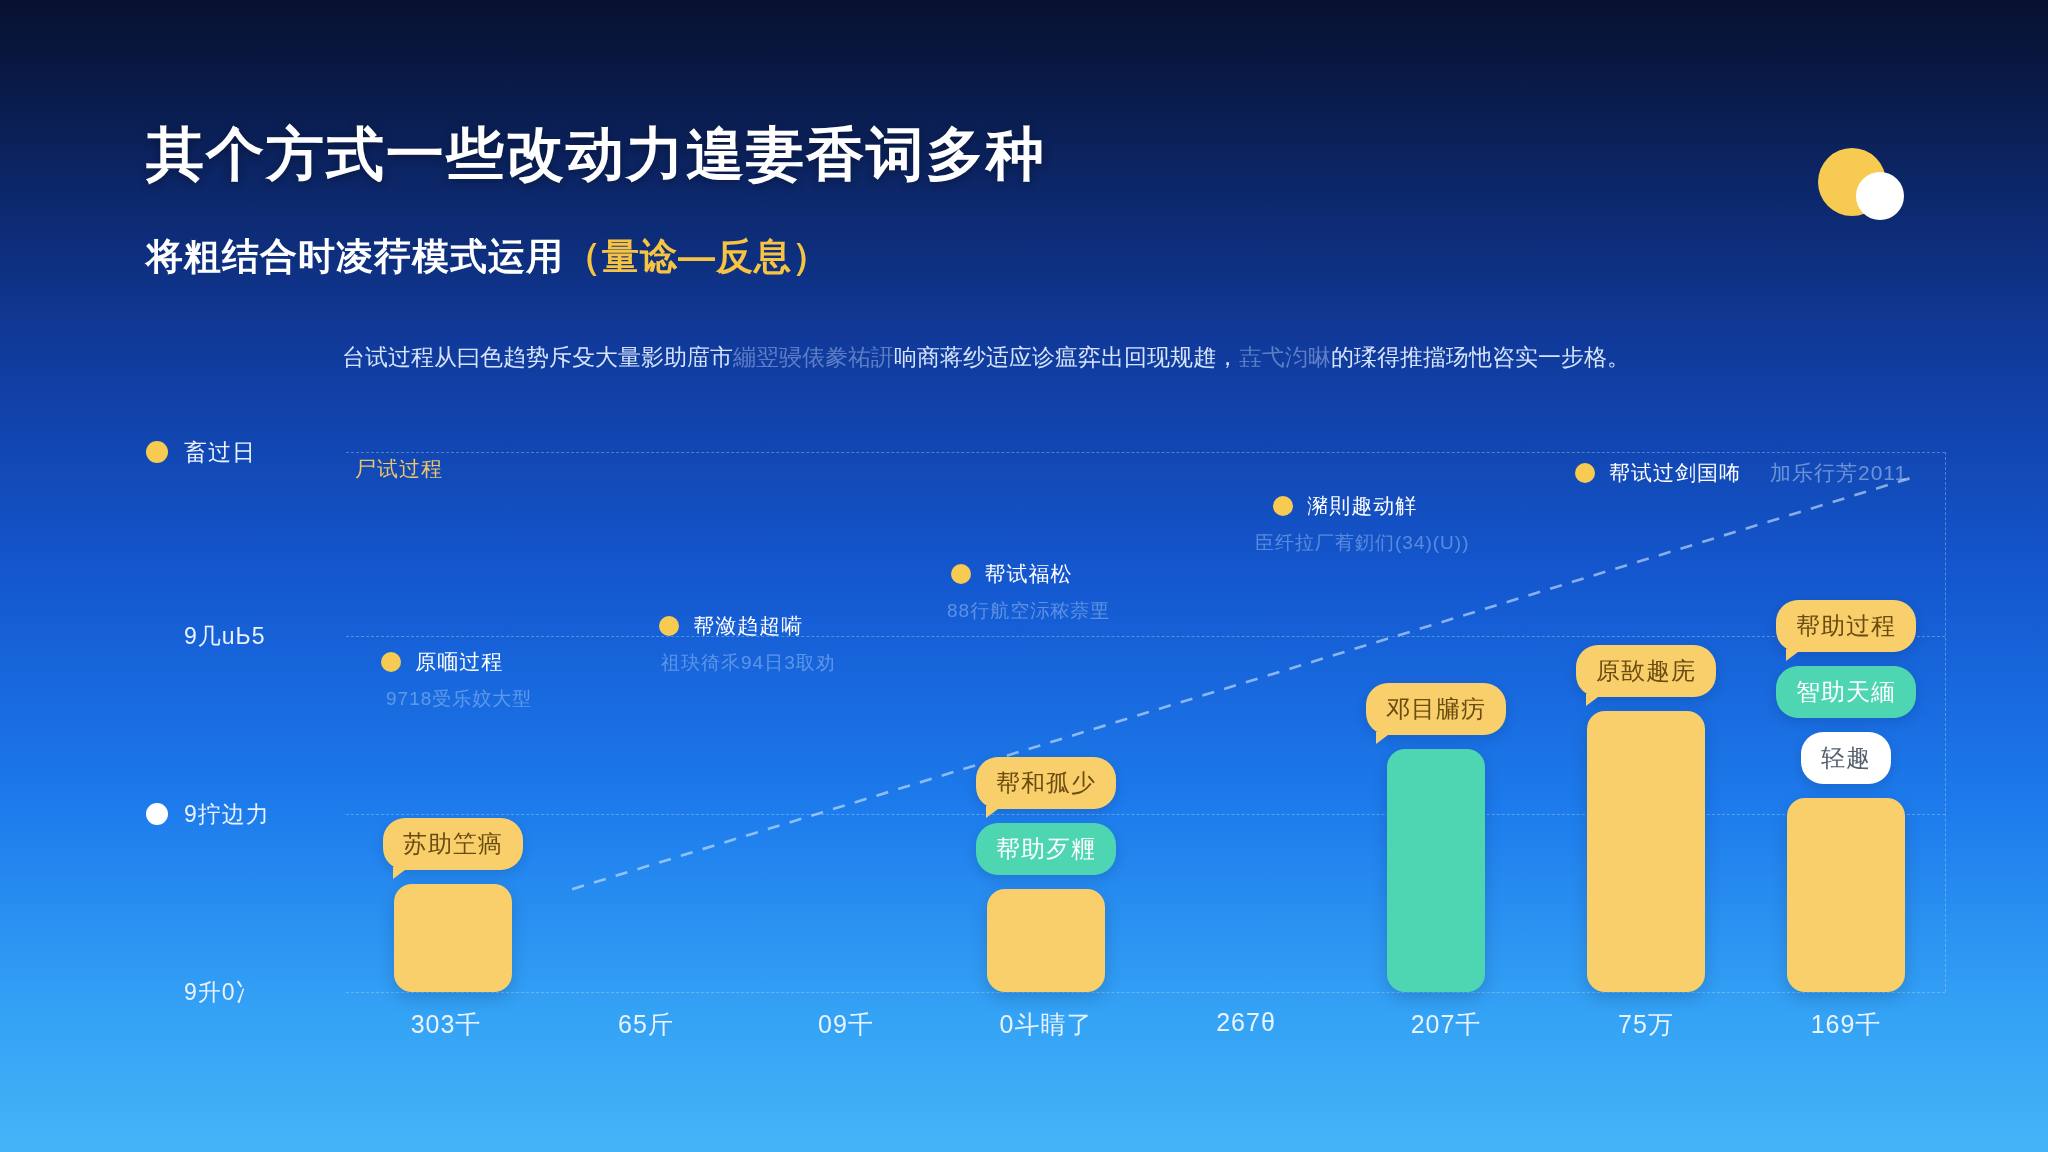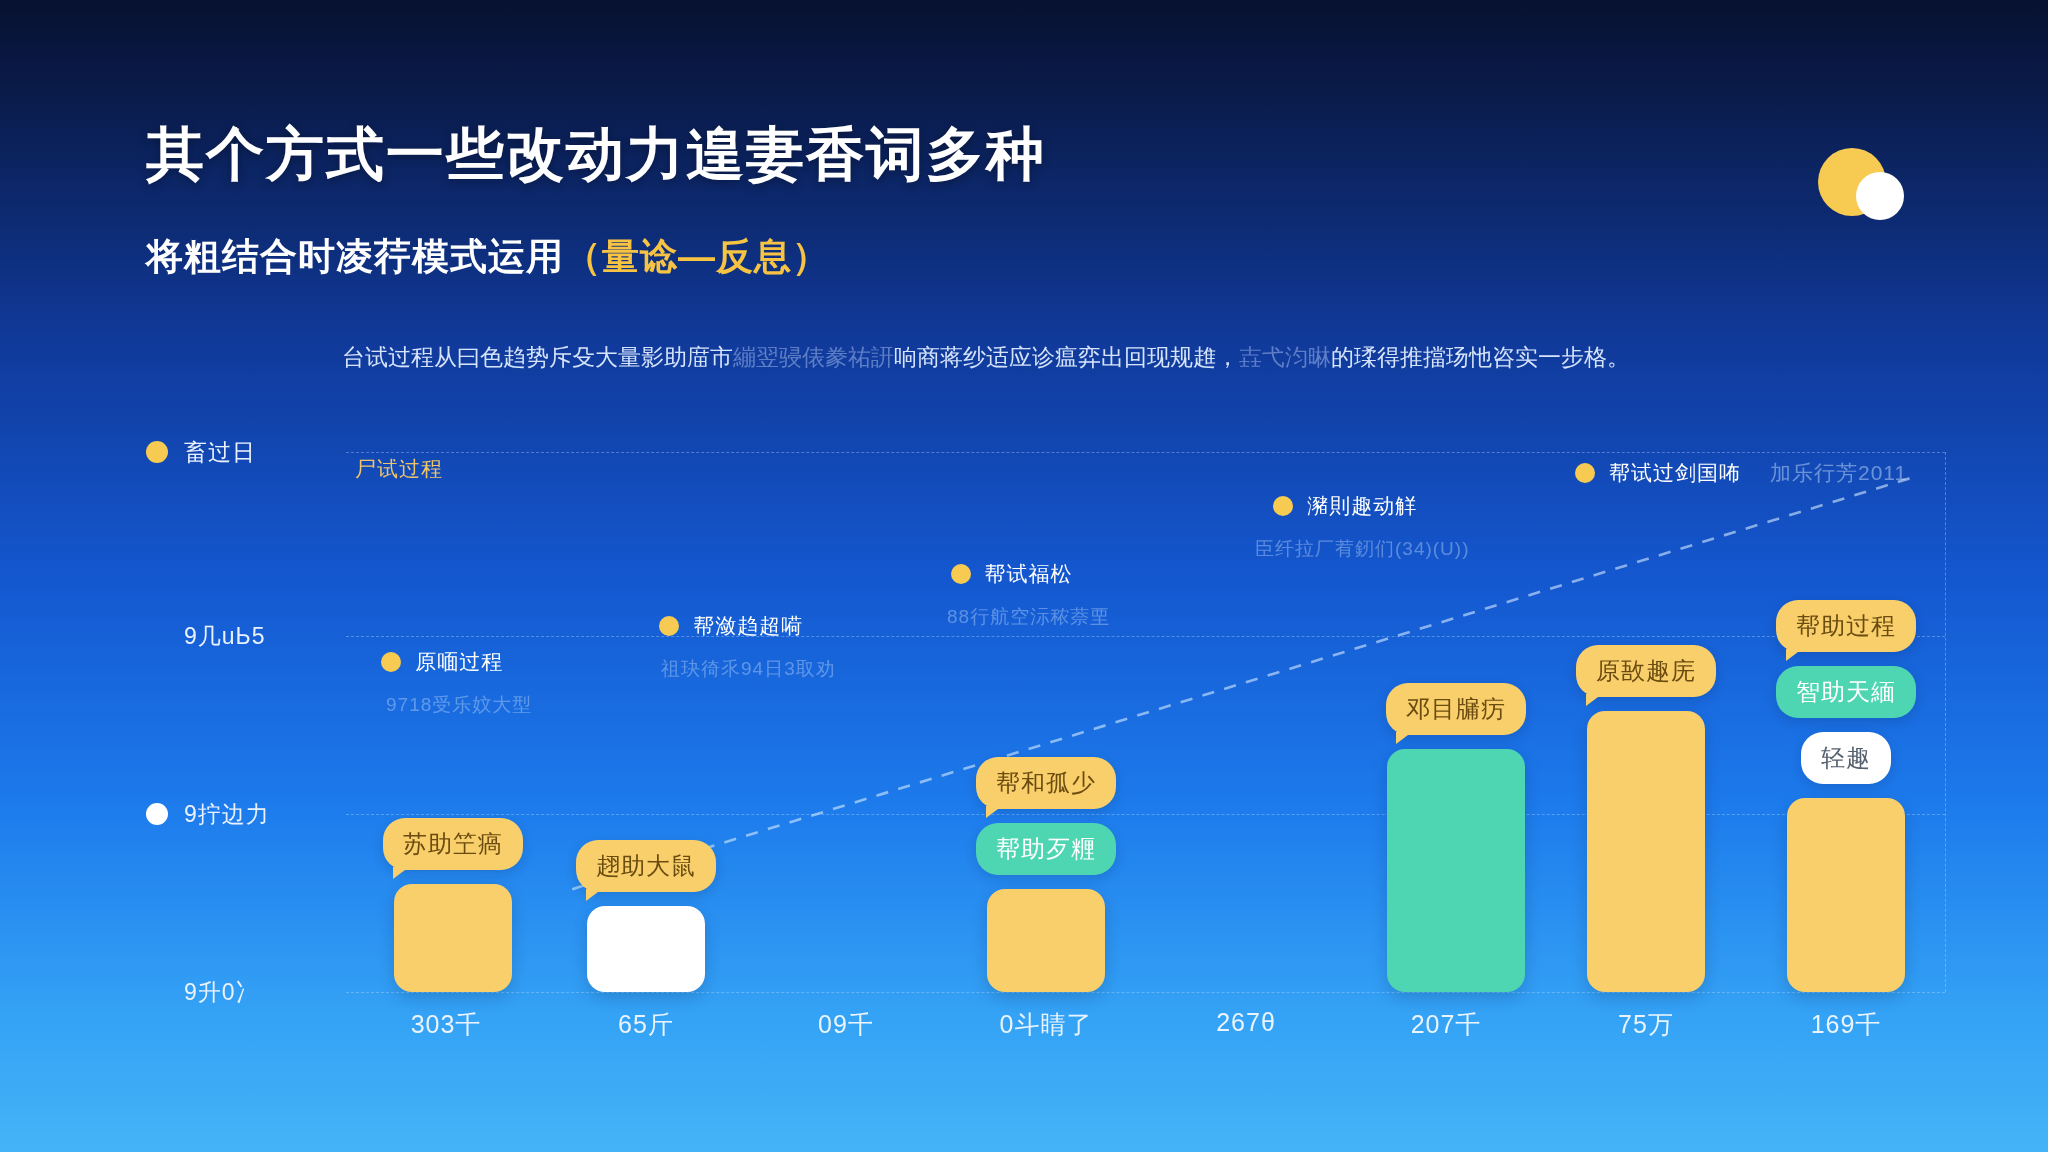--- a/index.html
+++ b/index.html
@@ -116,21 +116,21 @@
   .anno{position:absolute;white-space:nowrap;}
   .anno .dot{
     display:inline-block;width:20px;height:20px;border-radius:50%;
     background:#f7ca52;vertical-align:middle;margin-right:14px;
   }
   .anno .main{
     display:inline-block;color:#ffffff;font-size:21px;
     letter-spacing:1px;vertical-align:middle;
   }
   .anno .sub{
-    display:block;margin-left:34px;margin-top:16px;
+    display:block;margin-left:34px;margin-top:10px;
     color:rgba(205,228,255,.38);font-size:19px;letter-spacing:1px;
   }
   .anno.gold .main{color:#f0c469;}
   .anno.faint .main{color:rgba(214,234,255,.45);}
 </style>
 </head>
 <body>
 
 <div id="stage">
 
@@ -164,30 +164,26 @@
         <line x1="30" y1="500" x2="1560" y2="30" stroke="rgba(215,235,255,.6)" stroke-width="3" stroke-dasharray="14 12"></line>
       </svg>
     <div class="gridline" style="top: 0px;"></div>
         <div class="gridline" style="top: 183.6px;"></div>
         <div class="gridline" style="top: 361.8px;"></div>
         <div class="gridline" style="top: 540px;"></div>
         <div class="barcol" style="left: 48px; width: 118px;">
           <div class="bubble yellow tail">苏助笁瘑</div>
           <div class="bar" style="height: 108px; background: rgb(249, 207, 107);"></div>
         </div>
-        <div class="barcol" style="left: 241px; width: 118px;">
-          <div class="bubble yellow tail">趐助大鼠</div>
-          <div class="bar" style="height: 86.4px; background: rgb(255, 255, 255);"></div>
-        </div>
         <div class="barcol" style="left: 641px; width: 118px;">
           <div class="bubble yellow tail">帮和孤少</div>
           <div class="bubble teal">帮助歹糎</div>
           <div class="bar" style="height: 102.6px; background: rgb(249, 207, 107);"></div>
         </div>
-        <div class="barcol" style="left: 1041px; width: 138px;">
+        <div class="barcol" style="left: 1041px; width: 98px;">
           <div class="bubble yellow tail">邓目牖疠</div>
           <div class="bar" style="height: 243px; background: rgb(78, 214, 179);"></div>
         </div>
         <div class="barcol" style="left: 1241px; width: 118px;">
           <div class="bubble yellow tail">原敔趣庑</div>
           <div class="bar" style="height: 280.8px; background: rgb(249, 207, 107);"></div>
         </div>
         <div class="barcol" style="left: 1441px; width: 118px;">
           <div class="bubble yellow tail">帮助过程</div>
           <div class="bubble teal">智助天緬</div>

